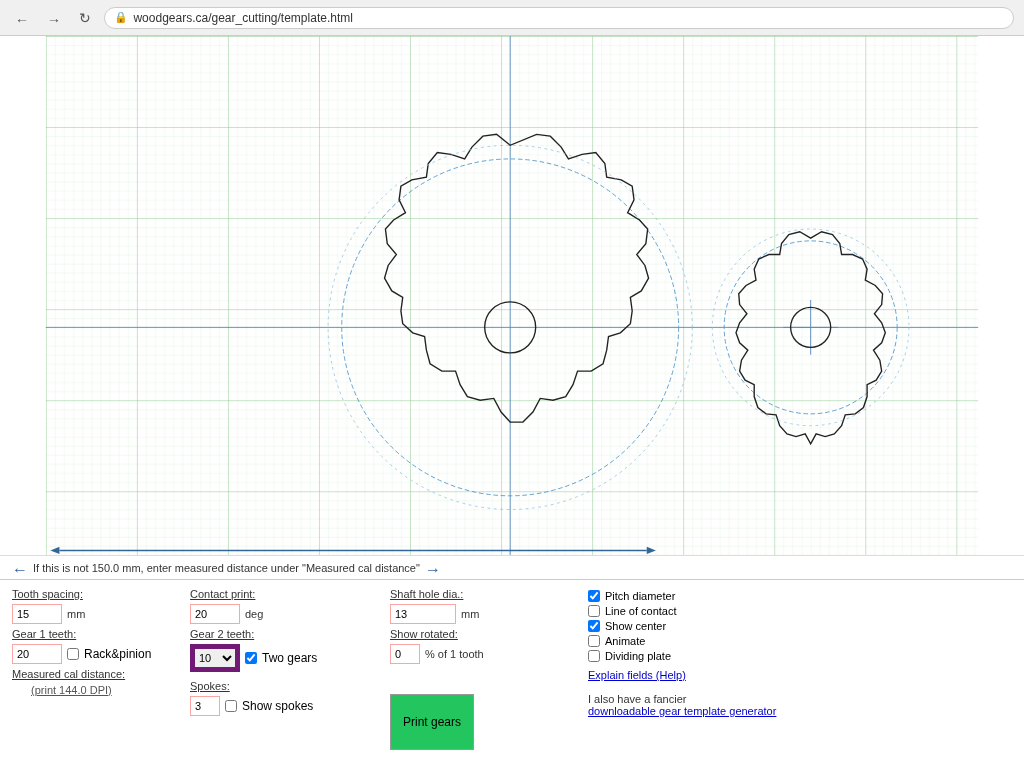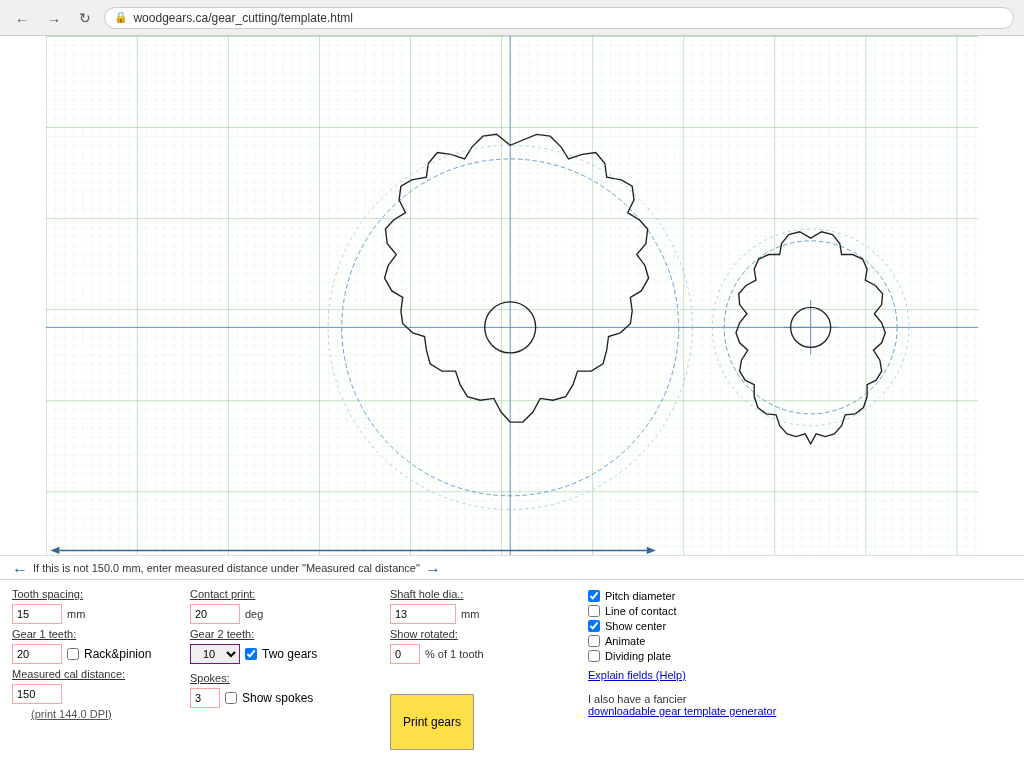--- a/index.html
+++ b/index.html
@@ -88,21 +88,21 @@
       border: 1px solid #fca5a5;
       padding: 2px 4px;
       font-size: 11px;
       height: 20px;
     }
     input[type="checkbox"] { width: 12px; height: 12px; }
 
     .unit-label { font-size: 11px; color: #333; }
 
     .print-btn {
-      background: #fde047;
+      background: #22c55e;
       border: 1px solid #999;
       padding: 20px 12px;
       cursor: pointer;
       font-size: 12px;
       margin-top: 8px;
     }
 
     .checkboxes-col {
       display: flex;
       flex-direction: column;
@@ -110,24 +110,24 @@
       padding-top: 2px;
     }
     .cb-row { display: flex; align-items: center; gap: 5px; font-size: 11px; }
 
     .fancy-link { color: #0000cc; text-decoration: underline; cursor: pointer; font-size: 11px; }
     .fancy-section { font-size: 11px; color: #333; padding-top: 2px; }
 
     .spokes-row { display: flex; align-items: center; gap: 5px; margin-top: 4px; }
 
     select {
-      border: 1px solid #701a75;
+      border: 5px solid #701a75;
       font-size: 11px;
-      height: 20px;
-      padding: 0 8px;
+      height: 28px;
+      padding: 0 0;
     }
   </style>
 </head>
 <body>
 
 <div class="browser-bar">
   <button class="browser-nav-btn">←</button>
   <button class="browser-nav-btn">→</button>
   <button class="browser-nav-btn">↻</button>
   <div class="address-bar">
@@ -231,23 +231,20 @@
         <input type="text" value="15" style="width: 50px;">
         <span class="unit-label">mm</span>
       </div>
       <div class="control-label">Gear 1 teeth:</div>
       <div class="control-row">
         <input type="text" value="20" style="width: 50px;">
         <input type="checkbox" style="">
         <span>Rack&amp;pinion</span>
       </div>
       <div class="control-label">Measured cal distance:</div>
-      <div class="control-row">
-        <input type="text" value="150" style="width: 50px;">
-      </div>
       <div class="control-label" style="color:#555;margin-left:19px;">(print 144.0 DPI)</div>
     </div>
 
     <div class="control-group" style="padding-left:8px;">
       <div class="control-label">Contact print:</div>
       <div class="control-row">
         <input type="text" value="20" style="width: 50px;">
         <span class="unit-label">deg</span>
       </div>
       <div class="control-label">Gear 2 teeth:</div>

